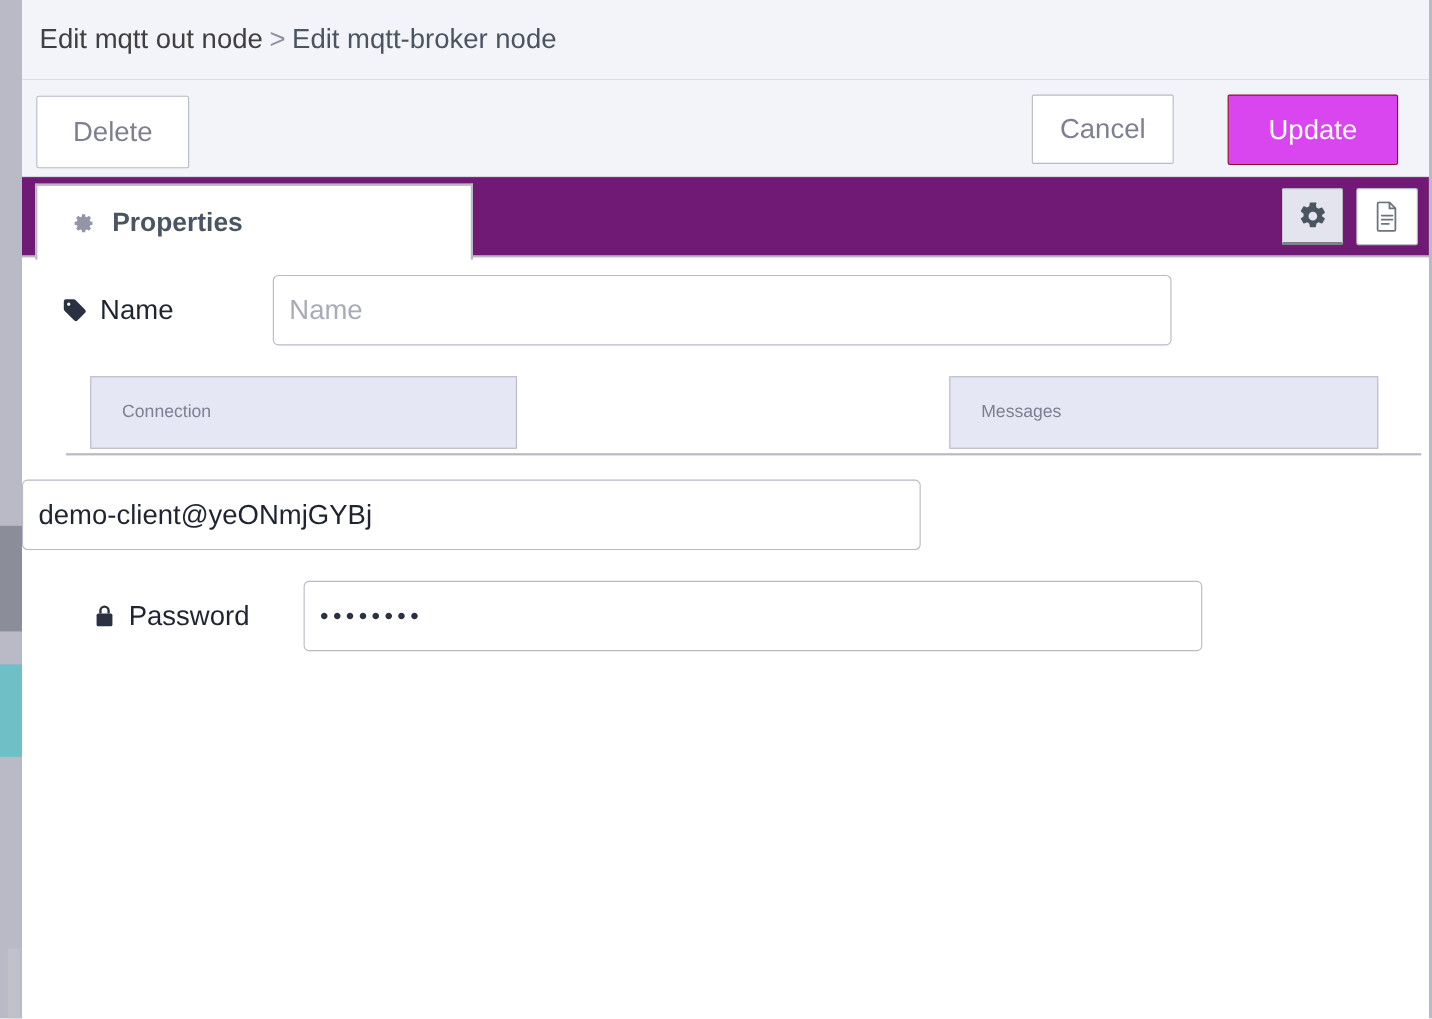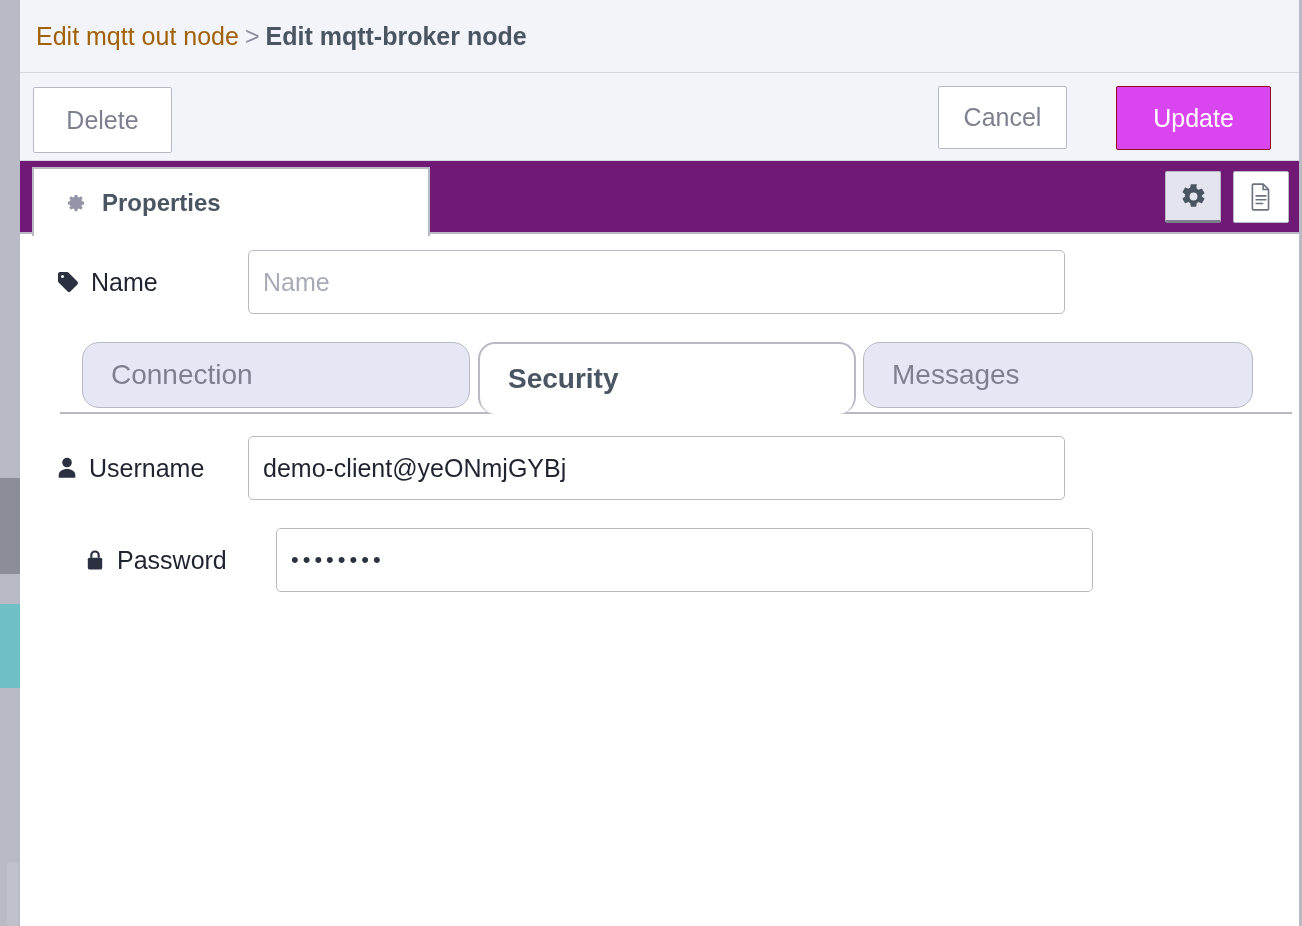--- a/index.html
+++ b/index.html
@@ -64,28 +64,28 @@
     box-sizing: border-box;
     display: flex;
     align-items: center;
     padding-left: 16px;
   }
   .breadcrumb {
     font-size: 25px;
     color: #8d8fa0;
     white-space: nowrap;
   }
-  .breadcrumb .crumb-parent { color: #a16207; }
+  .breadcrumb .crumb-parent { color: #404040; }
   .breadcrumb .crumb-sep {
     color: #8d8fa0;
     margin: 0 6px;
   }
   .breadcrumb .crumb-current {
     color: #4a5562;
-    font-weight: bold;
+    font-weight: normal;
     margin-top: 12px;
   }
 
   
   .dialog-toolbar {
     position: relative;
     height: 88px;
     background: #f3f3fa;
     border-bottom: 1px solid #d7d7e2;
     box-sizing: border-box;
@@ -257,23 +257,22 @@
     background: #b8b9c5;
   }
   .inner-tab {
     position: absolute;
     top: 0;
     height: 68px;
     box-sizing: border-box;
     display: flex;
     align-items: center;
     padding-left: 28px;
-    font-size: 28px;
+    font-size: 16px;
     cursor: pointer;
-    border-radius: 17px;
   }
   .inner-tab.inactive {
     background: #e6e7f5;
     border: 1px solid #b8b9c5;
     color: #7e808f;
     height: 66px;
   }
   .inner-tab.active {
     background: #ffffff;
     border: 2px solid #b8b9c5;
@@ -353,34 +352,24 @@
             </svg>
           </span>
           <span class="label-text">Name</span>
         </div>
         <input class="text-input" type="text" value="" placeholder="Name" style="">
       </div>
 
       <div class="inner-tabs">
         <div class="inner-tabs-underline"></div>
         <div class="inner-tab inactive tab-connection">Connection</div>
-        <div class="inner-tab active tab-security">Security</div>
         <div class="inner-tab inactive tab-messages">Messages</div>
       </div>
 
       <div class="form-row row-user">
-        <div class="field-label">
-          <span>
-            <svg class="icon-svg" width="22" height="24" viewBox="0 0 20 22" fill="#2b3140">
-              <circle cx="10" cy="6" r="4.4"></circle>
-              <path d="M10 12c-4.2 0-7.6 2.4-7.6 5.4V20h15.2v-2.6c0-3-3.4-5.4-7.6-5.4z"></path>
-            </svg>
-          </span>
-          <span class="label-text">Username</span>
-        </div>
         <input class="text-input" type="text" value="demo-client@yeONmjGYBj" style="">
       </div>
 
       <div class="form-row row-pass">
         <div class="field-label">
           <span>
             <svg class="icon-svg" width="22" height="24" viewBox="0 0 20 22" fill="#2b3140">
               <path d="M5.6 9V6.6a4.4 4.4 0 0 1 8.8 0V9h-2V6.6a2.4 2.4 0 0 0-4.8 0V9z"></path>
               <rect x="3.4" y="9" width="13.2" height="10.6" rx="1.4"></rect>
             </svg>

